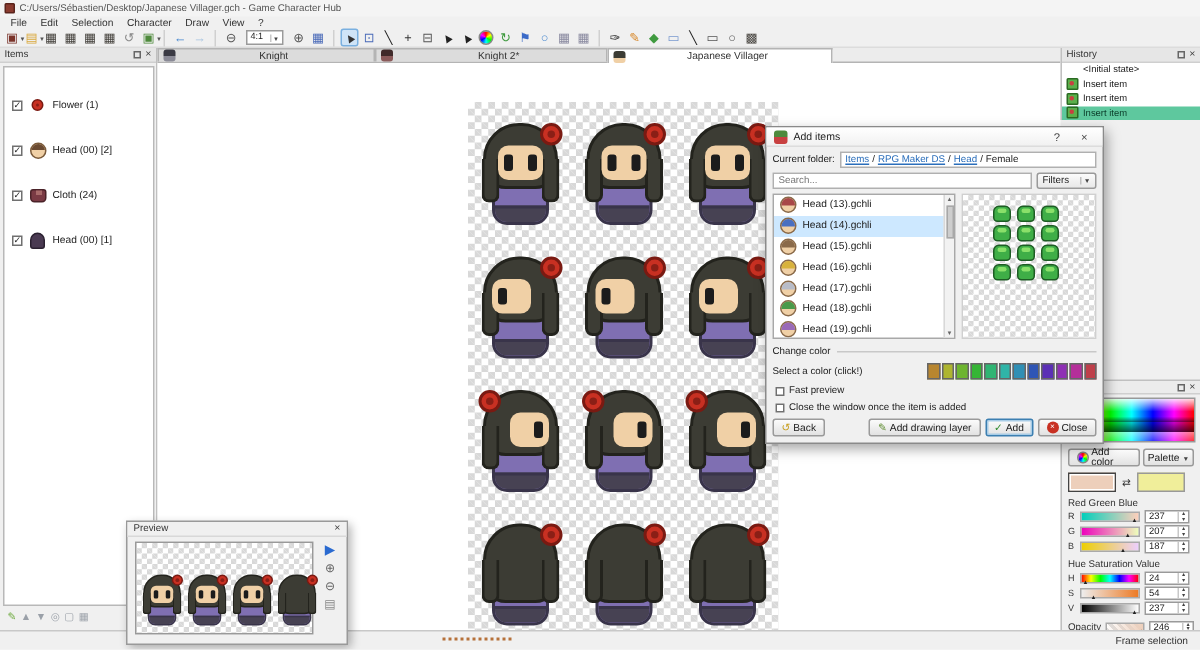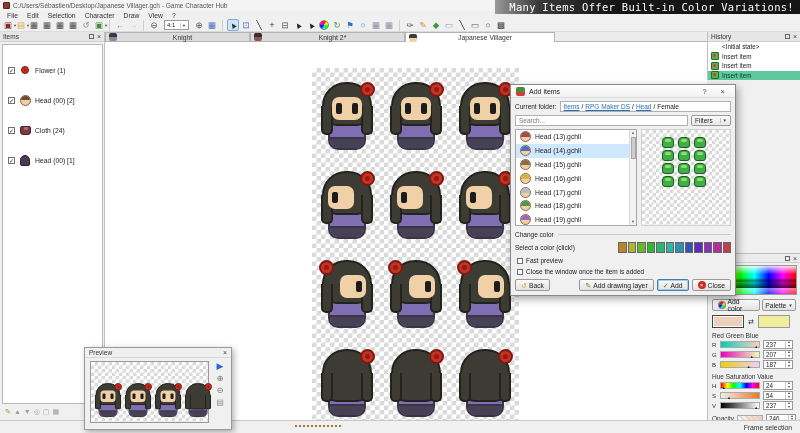--- a/index.html
+++ b/index.html
@@ -195,23 +195,20 @@
 </head>
 <body>
 
 <div id="app">
 
   <div id="titlebar">
     <div class="appico"></div>
     <span class="t">C:/Users/Sébastien/Desktop/Japanese Villager.gch - Game Character Hub</span>
   </div>
 
-  <div id="banner">
-    <span>Many Items Offer Built-in Color Variations!</span>
-  </div>
 
   <div id="menubar">
       <span class="menu-item">File</span>
       <span class="menu-item">Edit</span>
       <span class="menu-item">Selection</span>
       <span class="menu-item">Character</span>
       <span class="menu-item">Draw</span>
       <span class="menu-item">View</span>
       <span class="menu-item">?</span>
     </div>

